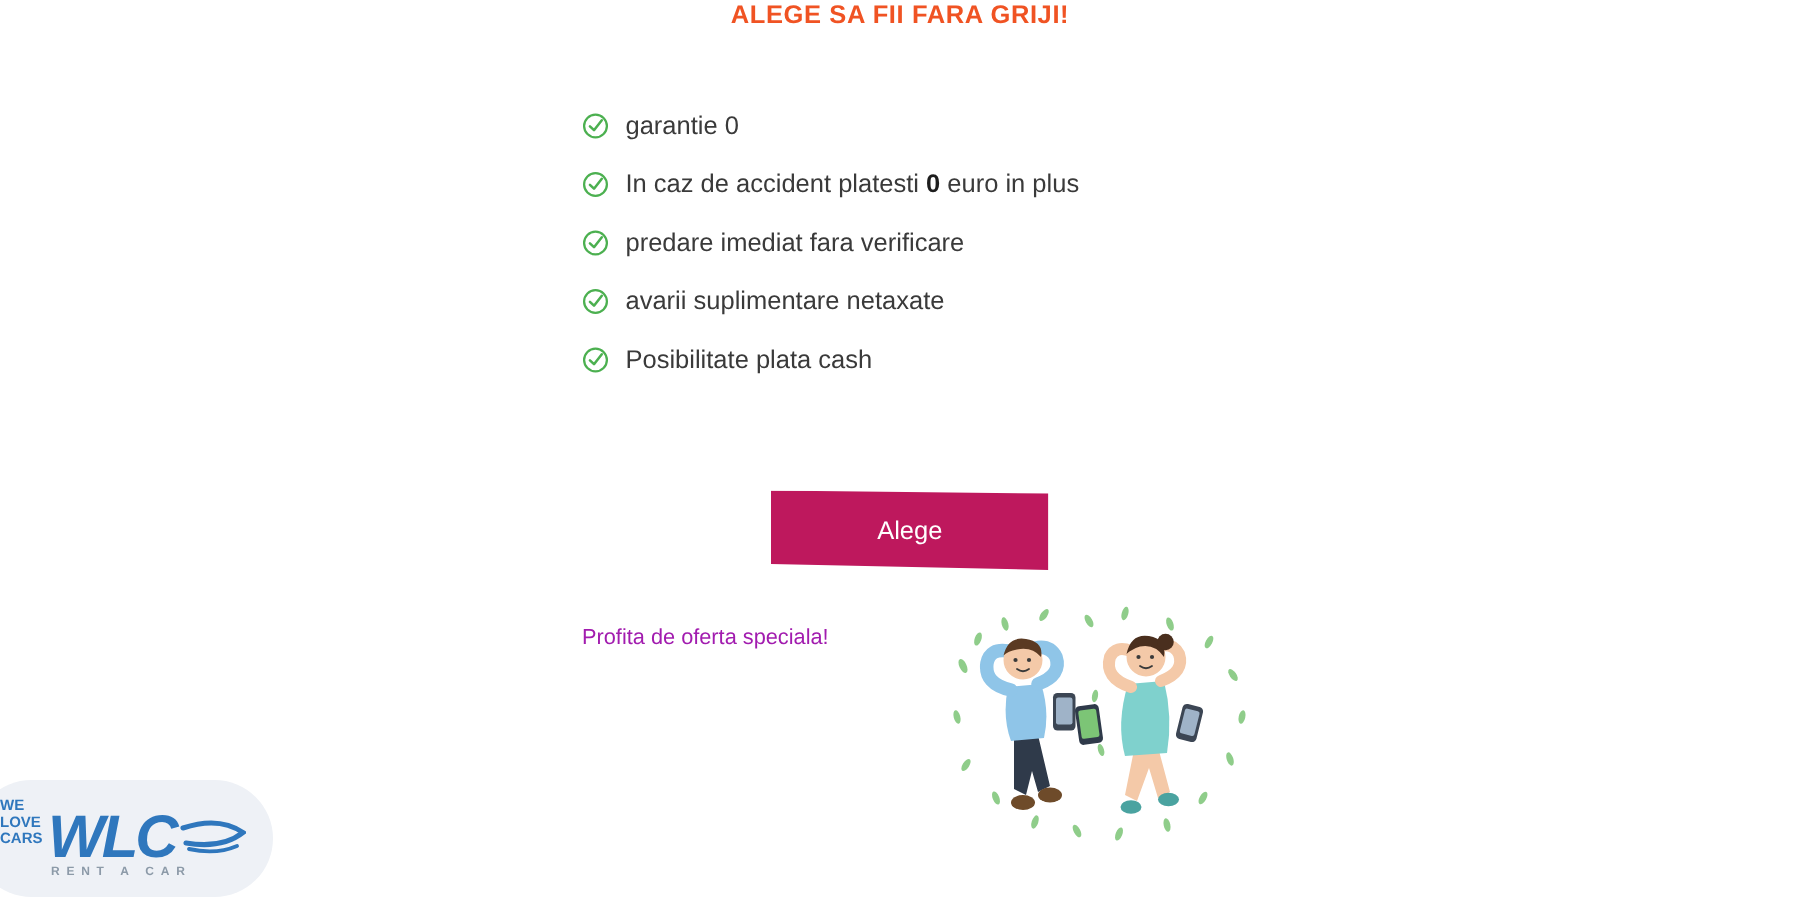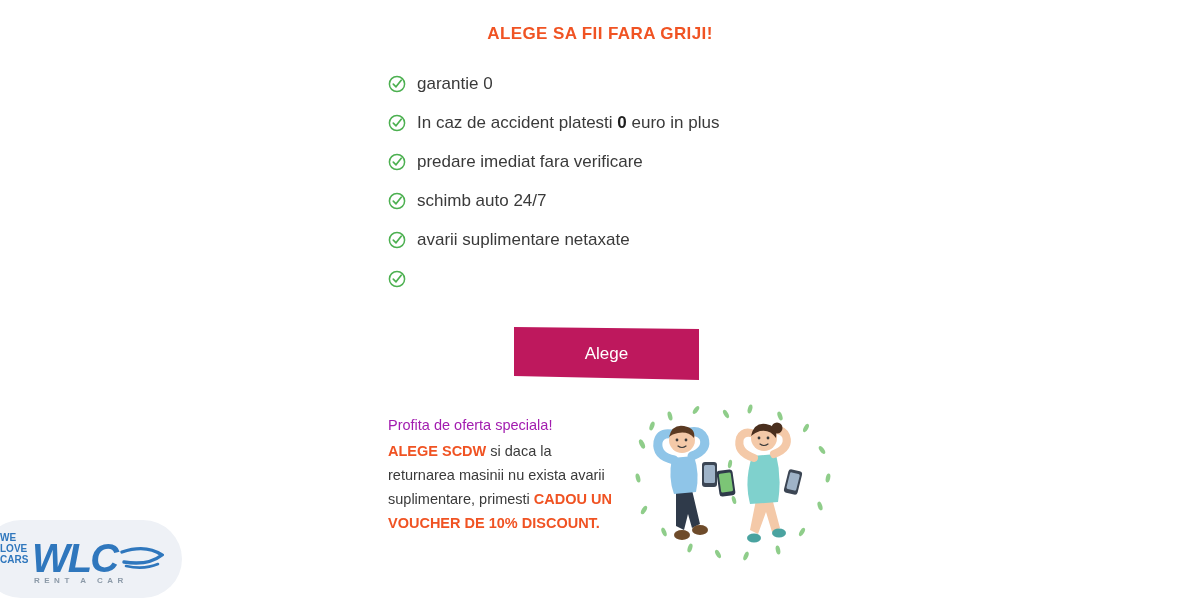--- a/index.html
+++ b/index.html
@@ -13,21 +13,21 @@
   .page {
     position: relative;
     width: 1200px;
     height: 600px;
     background: #ffffff;
   }
 
   
   .headline {
     position: absolute;
-    left: 0; top: 24px;
+    left: 0; top: 0;
     width: 1200px;
     text-align: center;
     color: #f05323;
     font-size: 17px;
     font-weight: bold;
     letter-spacing: 0.4px;
   }
 
   
   .features {
@@ -189,58 +189,49 @@
     <div class="feature-row">
       <span class="check-icon">
         <svg width="18" height="18" viewBox="0 0 18 18">
           <circle cx="9" cy="9" r="7.6" fill="none" stroke="#4cb050" stroke-width="1.5"></circle>
           <path d="M5.3 9.2 L8 11.8 L13.2 5.2" fill="none" stroke="#4cb050" stroke-width="1.7" stroke-linecap="round" stroke-linejoin="round"></path>
         </svg>
       </span>
       <span class="feature-text">predare imediat fara verificare</span>
     </div>
 
-    <div class="feature-row">
-      <span class="check-icon">
-        <svg width="18" height="18" viewBox="0 0 18 18">
-          <circle cx="9" cy="9" r="7.6" fill="none" stroke="#4cb050" stroke-width="1.5"></circle>
-          <path d="M5.3 9.2 L8 11.8 L13.2 5.2" fill="none" stroke="#4cb050" stroke-width="1.7" stroke-linecap="round" stroke-linejoin="round"></path>
-        </svg>
-      </span>
-      <span class="feature-text">schimb auto 24/7</span>
-    </div>
 
     <div class="feature-row">
       <span class="check-icon">
         <svg width="18" height="18" viewBox="0 0 18 18">
           <circle cx="9" cy="9" r="7.6" fill="none" stroke="#4cb050" stroke-width="1.5"></circle>
           <path d="M5.3 9.2 L8 11.8 L13.2 5.2" fill="none" stroke="#4cb050" stroke-width="1.7" stroke-linecap="round" stroke-linejoin="round"></path>
         </svg>
       </span>
       <span class="feature-text">avarii suplimentare netaxate</span>
     </div>
 
     <div class="feature-row">
       <span class="check-icon">
         <svg width="18" height="18" viewBox="0 0 18 18">
           <circle cx="9" cy="9" r="7.6" fill="none" stroke="#4cb050" stroke-width="1.5"></circle>
           <path d="M5.3 9.2 L8 11.8 L13.2 5.2" fill="none" stroke="#4cb050" stroke-width="1.7" stroke-linecap="round" stroke-linejoin="round"></path>
         </svg>
       </span>
+      <span class="feature-text">Posibilitate plata cash</span>
     </div>
 
   </div>
 
   <div class="cta-wrap">
     <button class="cta-button">Alege</button>
   </div>
 
   <div class="promo">
     <div class="promo-title">Profita de oferta speciala!</div>
-    <div><span class="promo-strong">ALEGE SCDW</span><span class="promo-body"> si daca la returnarea masinii nu exista avarii suplimentare, primesti </span><span class="promo-strong">CADOU UN VOUCHER DE 10% DISCOUNT.</span></div>
   </div>
 
   <div class="illustration">
     <svg width="205" height="160" viewBox="0 0 205 160">
 
       <g fill="#7cc576" opacity="0.85">
         <ellipse cx="12" cy="40" rx="2.4" ry="5" transform="rotate(-25 12 40)"></ellipse>
         <ellipse cx="22" cy="22" rx="2.2" ry="4.6" transform="rotate(20 22 22)"></ellipse>
         <ellipse cx="40" cy="12" rx="2.2" ry="4.6" transform="rotate(-15 40 12)"></ellipse>
         <ellipse cx="66" cy="6" rx="2.2" ry="4.6" transform="rotate(35 66 6)"></ellipse>

